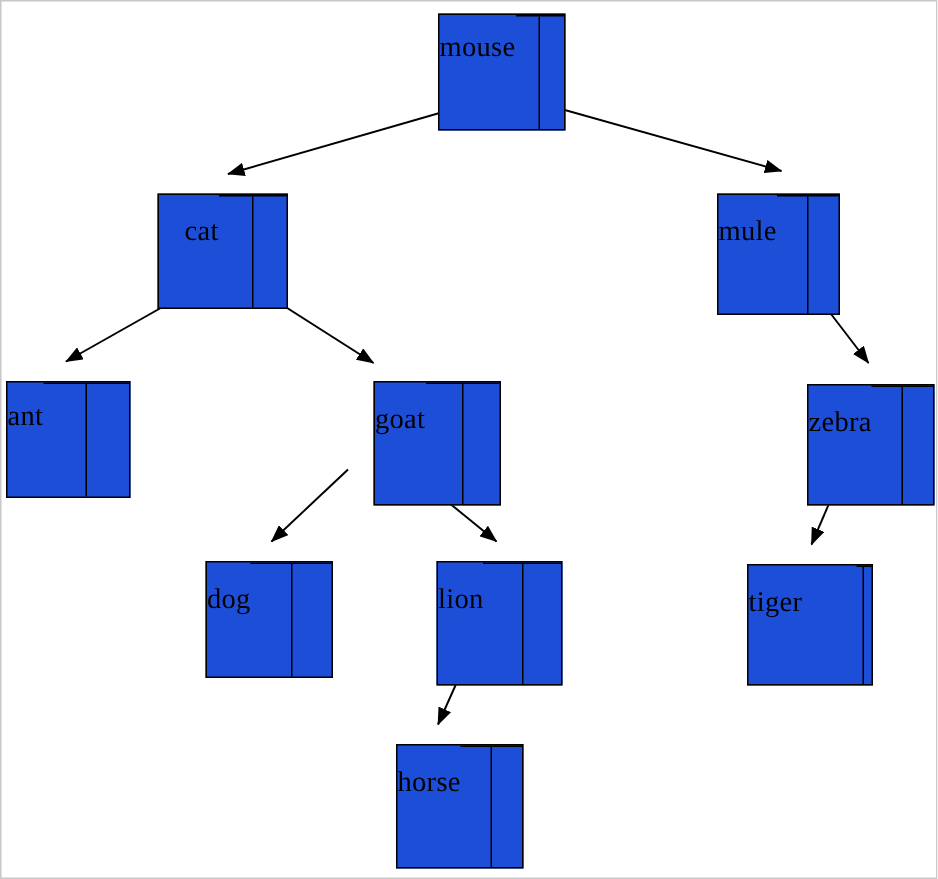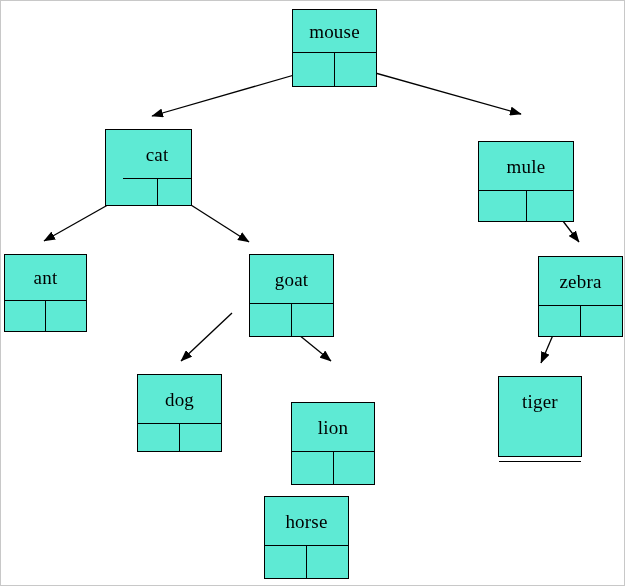--- a/index.html
+++ b/index.html
@@ -15,23 +15,22 @@
     border: 1px solid #c8c8c8;
     box-sizing: border-box;
     overflow: hidden;
     font-family: "Liberation Serif", "DejaVu Serif", serif;
   }
   
   .node {
     position: absolute;
     box-sizing: border-box;
     border: 1.5px solid #000000;
-    background: #5eead4;
+    background: #1d4ed8;
     display: flex;
-    flex-direction: column;
     z-index: 3;
   }
   .node-label {
     flex: 0 0 auto;
     display: flex;
     align-items: center;
     justify-content: center;
     font-size: 19px;
     color: #000000;
     line-height: 1;
@@ -92,21 +91,21 @@
           <div class="ptr-cell right"></div>
         </div>
       </div>
       <div class="node" style="left: 104px; top: 128px; width: 87px; height: 77px; padding-left: 17px;">
         <div class="node-label" style="height: 48px;">cat</div>
         <div class="node-ptrs">
           <div class="ptr-cell left"></div>
           <div class="ptr-cell right"></div>
         </div>
       </div>
-      <div class="node" style="left: 477px; top: 128px; width: 96px; height: 81px; margin-top: 12px;">
+      <div class="node" style="left: 477px; top: 128px; width: 82px; height: 81px;">
         <div class="node-label" style="height: 48px;">mule</div>
         <div class="node-ptrs">
           <div class="ptr-cell left"></div>
           <div class="ptr-cell right"></div>
         </div>
       </div>
       <div class="node" style="left: 3px; top: 253px; width: 83px; height: 78px;">
         <div class="node-label" style="height: 45px;">ant</div>
         <div class="node-ptrs">
           <div class="ptr-cell left"></div>
@@ -127,21 +126,21 @@
           <div class="ptr-cell right"></div>
         </div>
       </div>
       <div class="node" style="left: 136px; top: 373px; width: 85px; height: 78px;">
         <div class="node-label" style="height: 48px;">dog</div>
         <div class="node-ptrs">
           <div class="ptr-cell left"></div>
           <div class="ptr-cell right"></div>
         </div>
       </div>
-      <div class="node" style="left: 290px; top: 373px; width: 84px; height: 83px; margin-top: 28px;">
+      <div class="node" style="left: 290px; top: 373px; width: 84px; height: 83px;">
         <div class="node-label" style="height: 48px;">lion</div>
         <div class="node-ptrs">
           <div class="ptr-cell left"></div>
           <div class="ptr-cell right"></div>
         </div>
       </div>
       <div class="node" style="left: 497px; top: 375px; width: 84px; height: 81px; gap: 36px;">
         <div class="node-label" style="height: 48px;">tiger</div>
         <div class="node-ptrs">
           <div class="ptr-cell left"></div>

